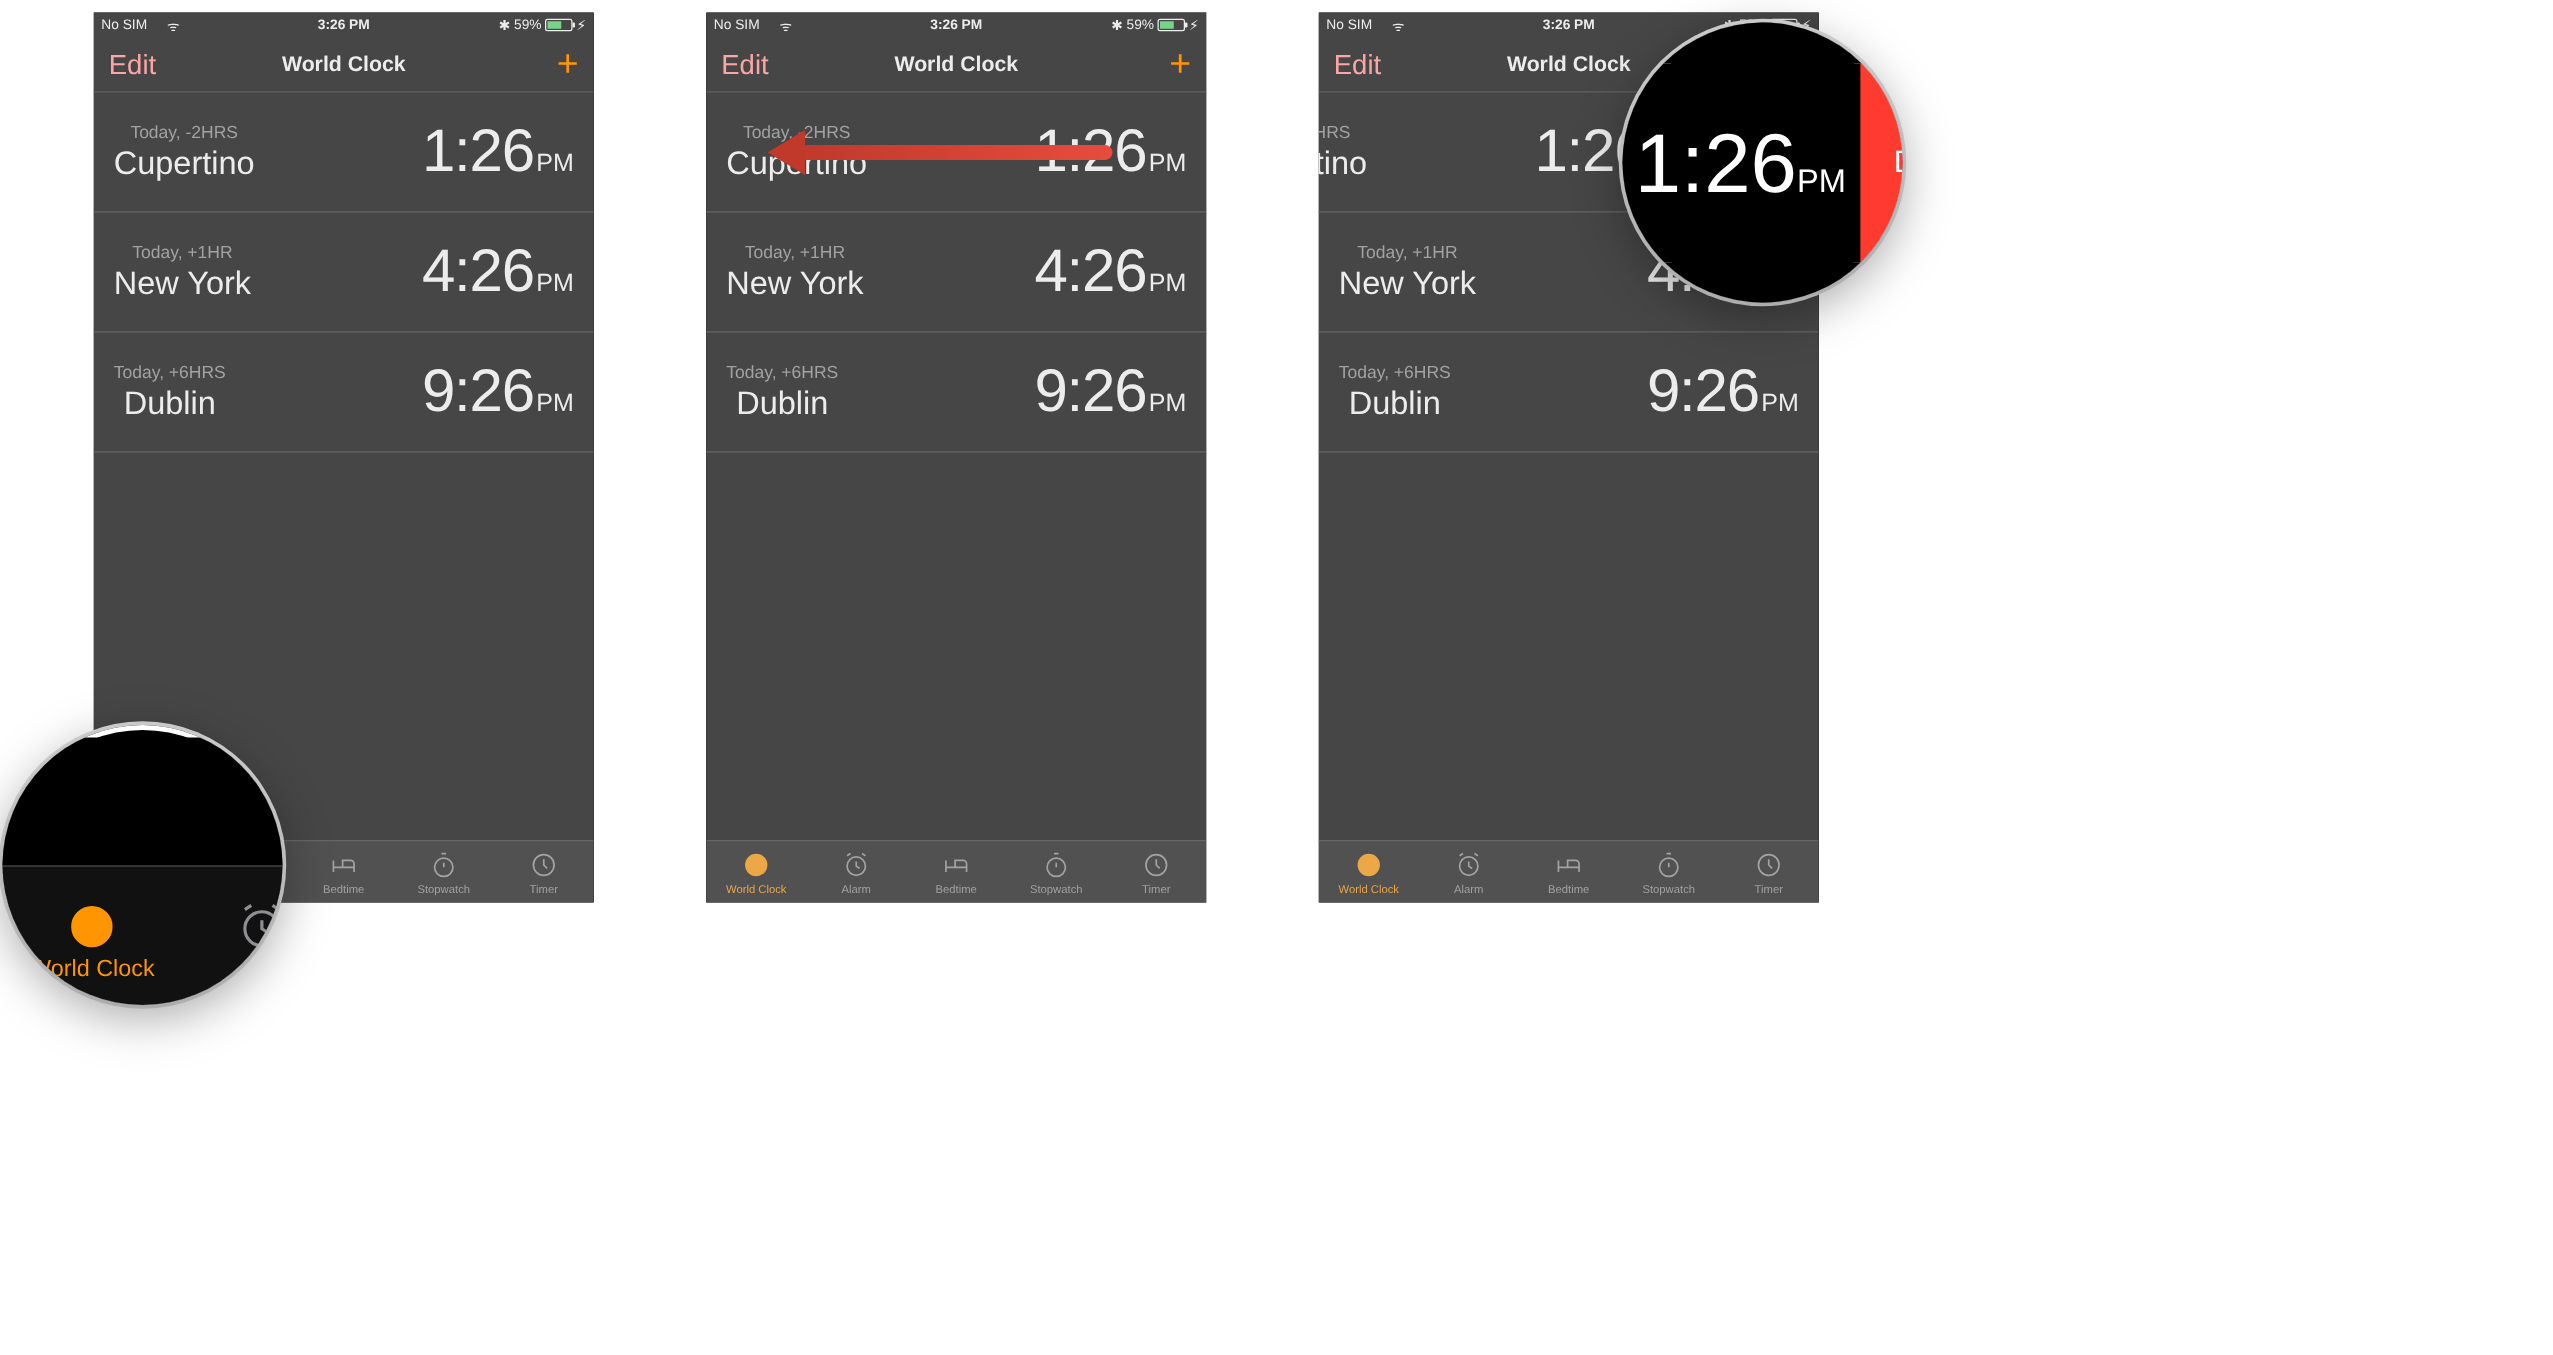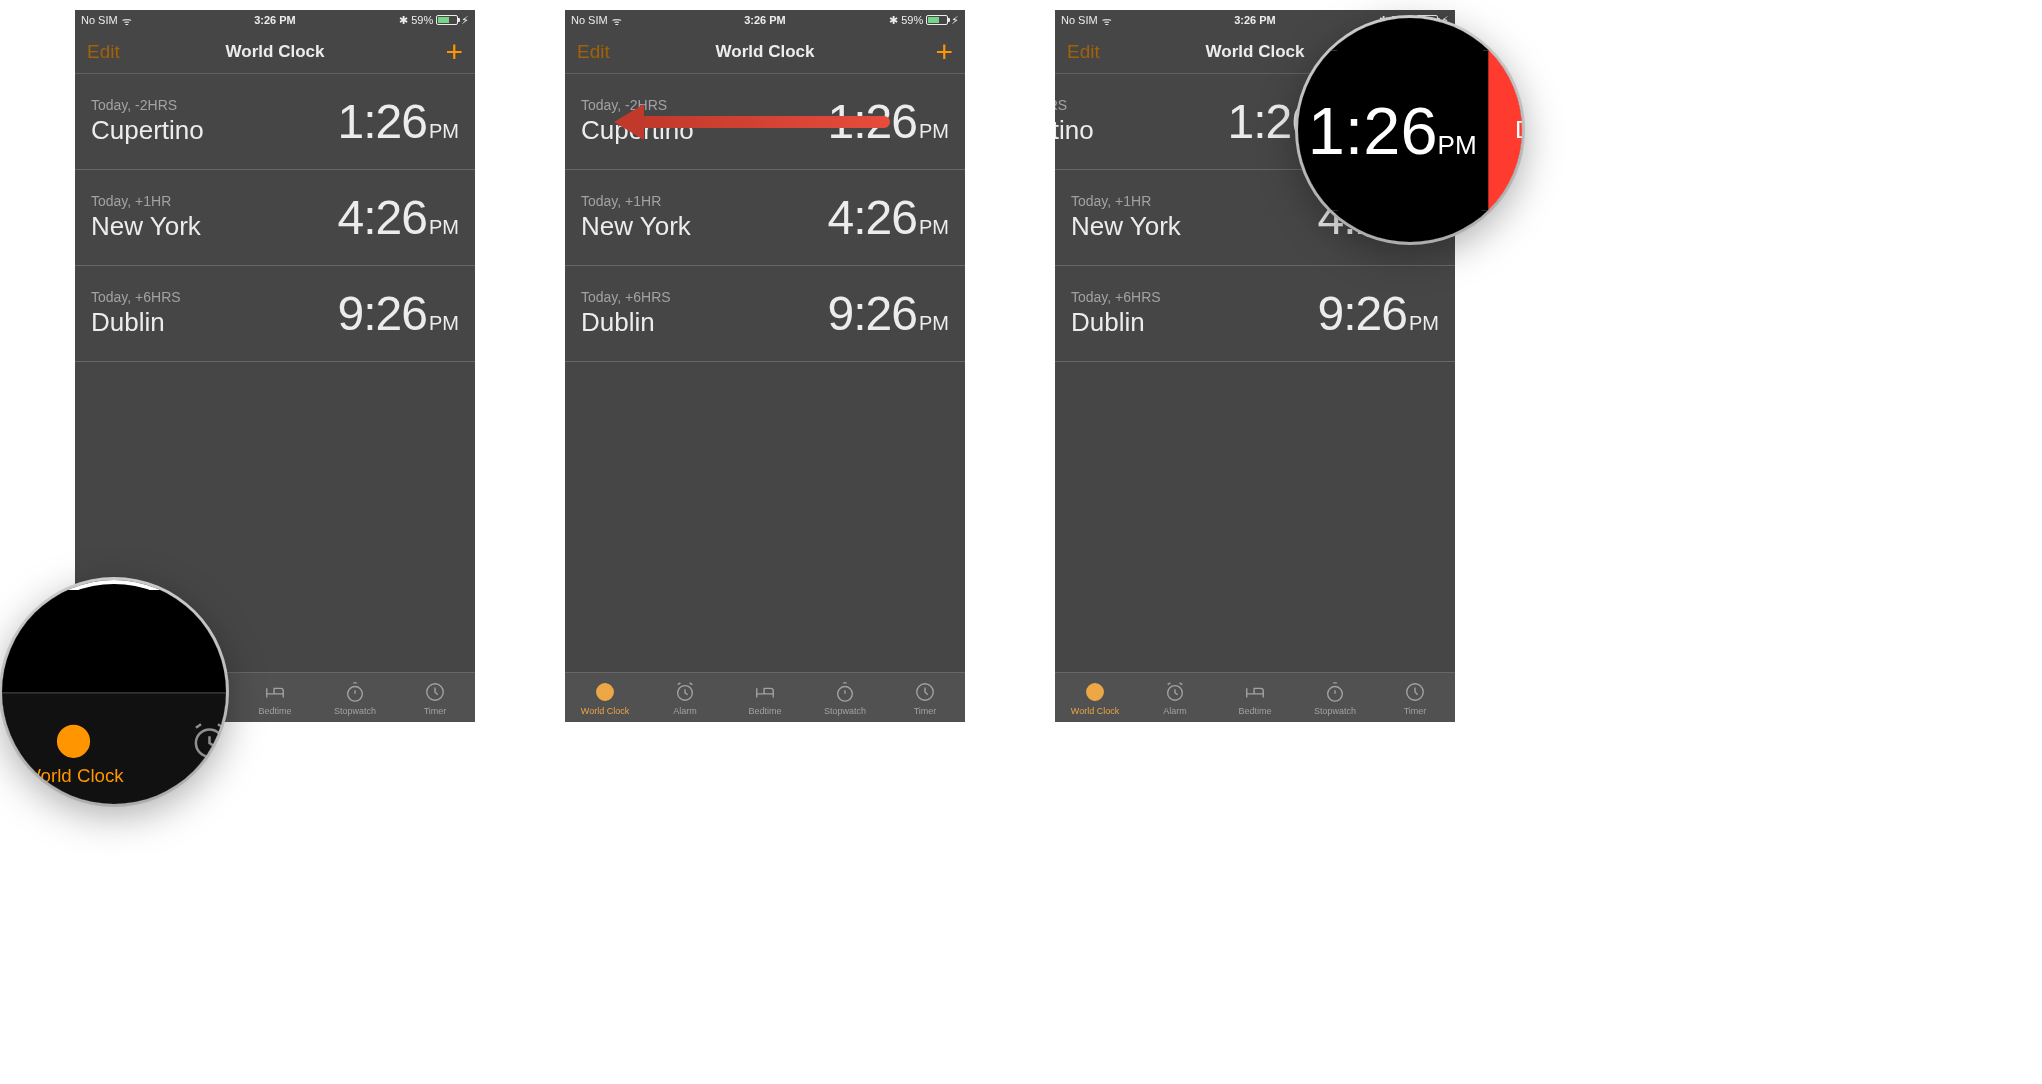--- a/index.html
+++ b/index.html
@@ -22,21 +22,21 @@
   .statusbar {
     height: 20px;
     background: #000;
     color: #fff;
     font-size: 11px;
     display: flex;
     align-items: center;
     padding: 0 6px;
     position: relative;
   }
-  .statusbar .left { display:flex; align-items:center; gap:4px;}
+  .statusbar .left { display:flex; align-items:center; gap:16px;}
   .statusbar .center { position:absolute; left:0; right:0; text-align:center; font-weight:600;}
   .statusbar .right { margin-left:auto; display:flex; align-items:center; gap:3px;}
   .battery-shell {
     width: 22px; height: 10px; border:1px solid #fff; border-radius:2px; position:relative;
   }
   .battery-fill { position:absolute; left:1px; top:1px; bottom:1px; width:55%; background:#4cd964;}
   .battery-tip { position:absolute; right:-3px; top:2px; width:2px; height:4px; background:#fff; border-radius:0 1px 1px 0;}
   .navbar {
     height: 44px;
     background: #000;
@@ -44,30 +44,31 @@
     align-items:center;
     justify-content:space-between;
     padding: 0 12px;
     position:relative;
     border-bottom: 0.5px solid #2a2a2a;
   }
   .navbar .title {
     position:absolute; left:0; right:0; text-align:center;
     color:#fff; font-size:17px; font-weight:600;
   }
-  .nav-btn { color:#a16207; font-size:19px; z-index:1;}
+  .nav-btn { color:#fca5a5; font-size:22px; z-index:1;}
   .nav-plus { color:#ff9500; font-size: 30px; font-weight:300; line-height:20px; z-index:1;}
   .list { background:#000; }
   .row {
     height: 96px;
     border-bottom: 0.5px solid #333;
     display:flex; align-items:center; justify-content:space-between;
     padding: 0 16px;
     color:#fff;
     position:relative;
+    text-align:center;
   }
   .row.shifted { transform: translateX(-90px); }
   .row .info { display:flex; flex-direction:column; }
   .row .offset { color:#8e8e93; font-size:14px; }
   .row .city { color:#fff; font-size:26px; font-weight:300; margin-top:2px;}
   .row .time { display:flex; align-items:baseline; color:#fff; }
   .row .time-num { font-size:48px; font-weight:200; letter-spacing:-1px;}
   .row .time-ampm { font-size:20px; font-weight:300; margin-left:2px;}
   .delete-btn {
     position:absolute; right:-90px; top:0; bottom:0; width:90px;

